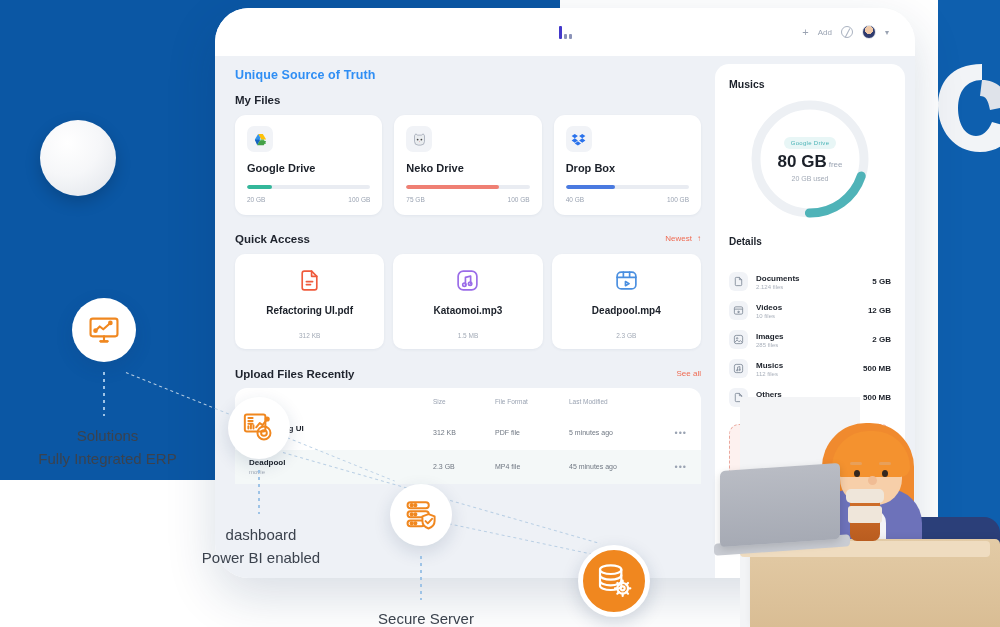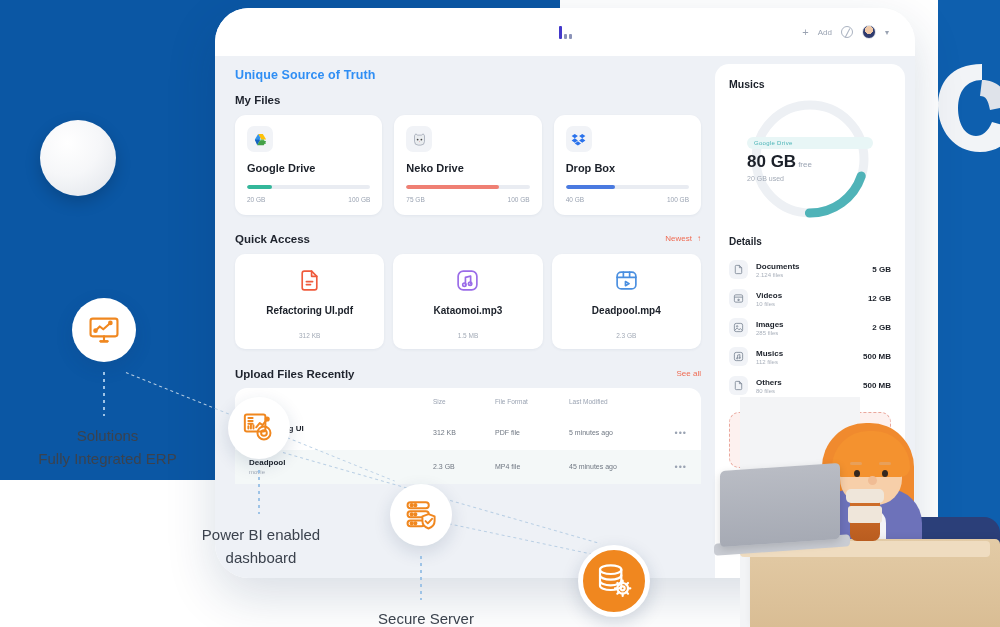--- a/index.html
+++ b/index.html
@@ -136,31 +136,31 @@
   .fsub  { font-size: 6px; color:#a2aab6; margin-top:2px;}
   .cell  { font-size: 7px; color:#6f7782; }
   .dots  { color:#9aa3b2; font-size: 9px; letter-spacing:1px;}
 
   
   .store-title { font-size: 10.5px; font-weight:700; color:#1b2029; margin-bottom:6px;}
   #donut-wrap { display:flex; justify-content:center; margin: 4px 0 14px;}
   #donut { position: relative; width: 126px; height: 126px; }
   #donut-center {
     position:absolute; inset:0; display:flex; flex-direction:column;
-    justify-content:center; gap:3px;
+    align-items:center; justify-content:center; gap:3px;
   }
   #donut-badge {
     font-size: 6px; color:#49b3b6; background:#e8f6f6;
     padding: 3px 7px; border-radius: 8px; letter-spacing:.3px;
   }
   #donut-free { font-size: 17px; font-weight: 700; color:#1b2029; }
   #donut-free small { font-size: 8px; font-weight:400; color:#9aa3b2; margin-left:2px;}
   #donut-used { font-size: 7px; color:#a2aab6; }
 
-  .details-title { font-size: 10px; font-weight:700; color:#1b2029; margin-bottom: 8px;}
+  .details-title { font-size: 10px; font-weight:700; color:#1b2029; margin-bottom: 20px;}
   .det-row { display:flex; align-items:center; gap:8px; padding: 5px 0; }
   .det-ico {
     width: 19px; height:19px; border-radius:6px; background:#f1f3f7;
     display:flex; align-items:center; justify-content:center; flex:0 0 19px;
   }
   .det-text { flex:1 1 auto; min-width:0;}
   .det-name { font-size: 8px; font-weight:700; color:#1b2029; }
   .det-files { font-size: 6px; color:#a9b0bb; margin-top:1px;}
   .det-size { font-size: 8px; font-weight:700; color:#1b2029; }
 
@@ -626,22 +626,22 @@
     <path d="M4.5 5h3M4.5 7h3M4.5 9h3"></path>
     <path d="M10 11.5l2.5-3 2 1.5 3-4"></path>
       <circle cx="17.8" cy="5.6" r="1.8" fill="#f0871f" stroke="none"></circle>
     <path d="M4.5 12.3v-1.6M6.3 12.3V9.6M8.1 12.3v-2.2"></path>
     <circle cx="15.5" cy="15.5" r="4.6"></circle>
       <circle cx="15.5" cy="15.5" r="2"></circle>
   </svg>
 </div>
 <div class="dotline" id="line-bi"></div>
 <div class="feat-label" id="label-bi">
+  <div>dashboard</div>
   <div>Power BI enabled</div>
-  <div>dashboard</div>
 </div>
 
 <div class="feat-badge" id="badge-server">
   <svg width="34" height="34" viewBox="0 0 24 24" fill="none" stroke="#f0871f" stroke-width="1.4" stroke-linecap="round" stroke-linejoin="round">
     <rect x="2.5" y="3" width="15" height="4.2" rx="2.1"></rect>
     <rect x="2.5" y="9.4" width="15" height="4.2" rx="2.1"></rect>
     <rect x="2.5" y="15.8" width="12" height="4.2" rx="2.1"></rect>
     <circle cx="5.4" cy="5.1" r=".8" fill="#f0871f"></circle>
       <circle cx="8" cy="5.1" r=".8" fill="#f0871f"></circle>
     <circle cx="5.4" cy="11.5" r=".8" fill="#f0871f"></circle>

